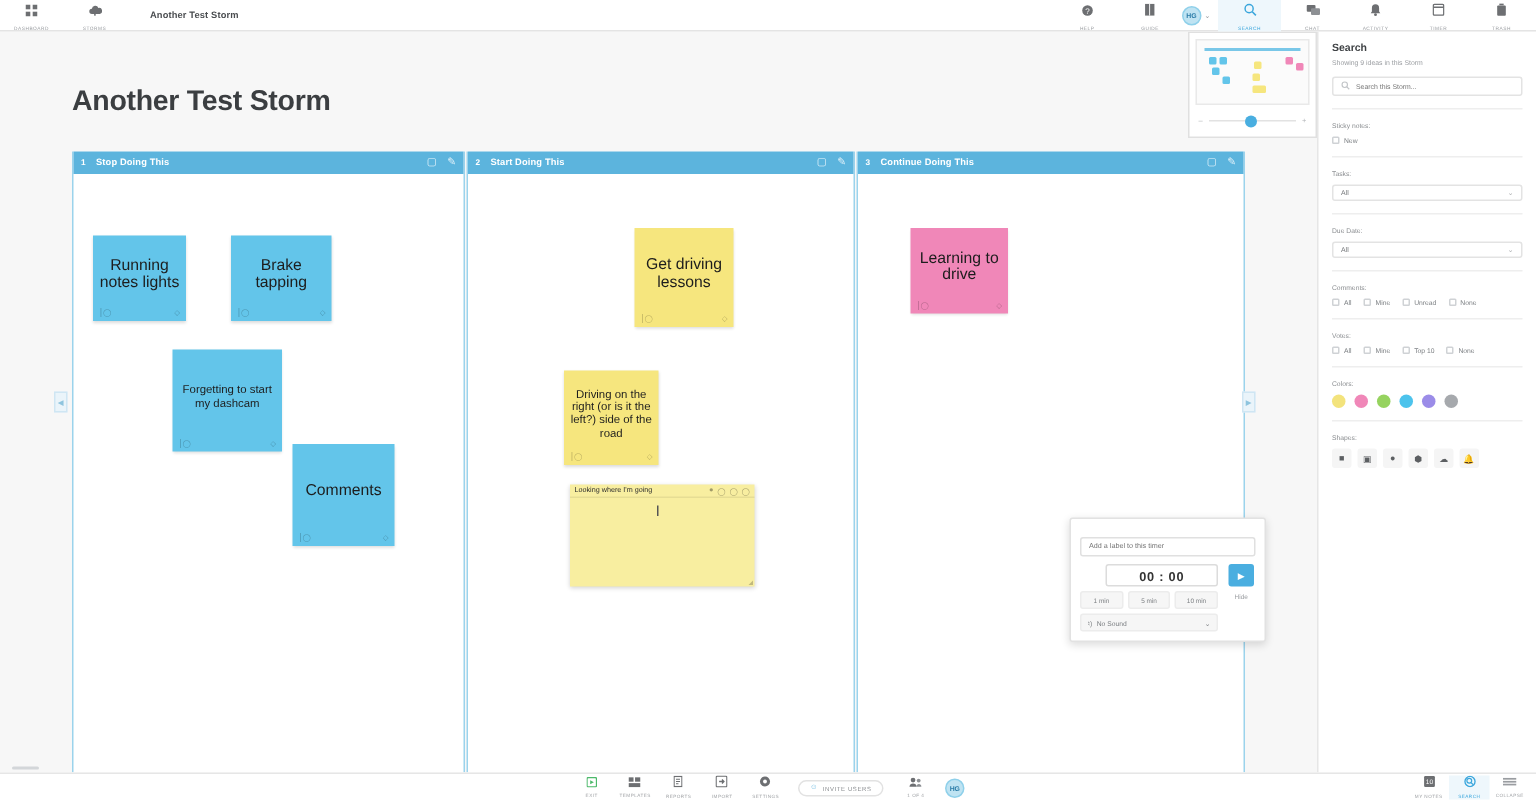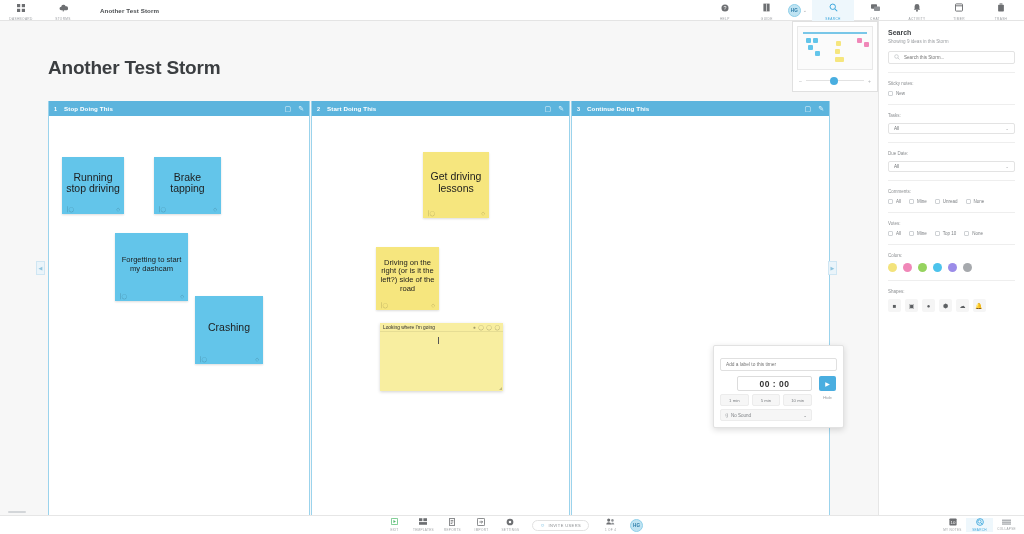--- a/index.html
+++ b/index.html
@@ -379,42 +379,42 @@
     <div class="col-head">
       <span class="col-num">1</span>
       <span class="col-name">Stop Doing This</span>
       <span class="col-head-icons">
         <span class="ci">▢</span>
         <span class="ci">✎</span>
       </span>
     </div>
     <div class="col-body">
       <div class="note blue" style="left:13px;top:41px;width:62px;height:57px;">
-        <span class="txt">Running stop driving</span>
+        <span class="txt">Running notes lights</span>
         <span class="note-footer">
             <span>⎮◯</span>
             <span>◇</span>
           </span>
       </div>
       <div class="note blue" style="left:105px;top:41px;width:67px;height:57px;">
         <span class="txt">Brake tapping</span>
         <span class="note-footer">
             <span>⎮◯</span>
             <span>◇</span>
           </span>
       </div>
       <div class="note blue" style="left:66px;top:117px;width:73px;height:68px;">
         <span class="txt sm">Forgetting to start my dashcam</span>
         <span class="note-footer">
             <span>⎮◯</span>
             <span>◇</span>
           </span>
       </div>
       <div class="note blue" style="left:146px;top:180px;width:68px;height:68px;">
-        <span class="txt">Crashing</span>
+        <span class="txt">Comments</span>
         <span class="note-footer">
             <span>⎮◯</span>
             <span>◇</span>
           </span>
       </div>
     </div>
   </div>
 
   <div class="column" style="left:311px;width:259px;">
     <div class="col-head">
@@ -461,20 +461,27 @@
   <div class="column" style="left:571px;width:259px;">
     <div class="col-head">
       <span class="col-num">3</span>
       <span class="col-name">Continue Doing This</span>
       <span class="col-head-icons">
         <span class="ci">▢</span>
         <span class="ci">✎</span>
       </span>
     </div>
     <div class="col-body">
+      <div class="note pink" style="left:35px;top:36px;width:65px;height:57px;">
+        <span class="txt">Learning to drive</span>
+        <span class="note-footer">
+            <span>⎮◯</span>
+            <span>◇</span>
+          </span>
+      </div>
     </div>
   </div>
 
   <div class="timer-pop" style="left:713px;top:324px;width:131px;">
     <input class="timer-label-input" value="" placeholder="Add a label to this timer" style="">
     <div class="timer-row">
       <div class="timer-left">
         <div class="timer-display">00 : 00</div>
         <div class="timer-presets">
           <div class="preset">1 min</div>

